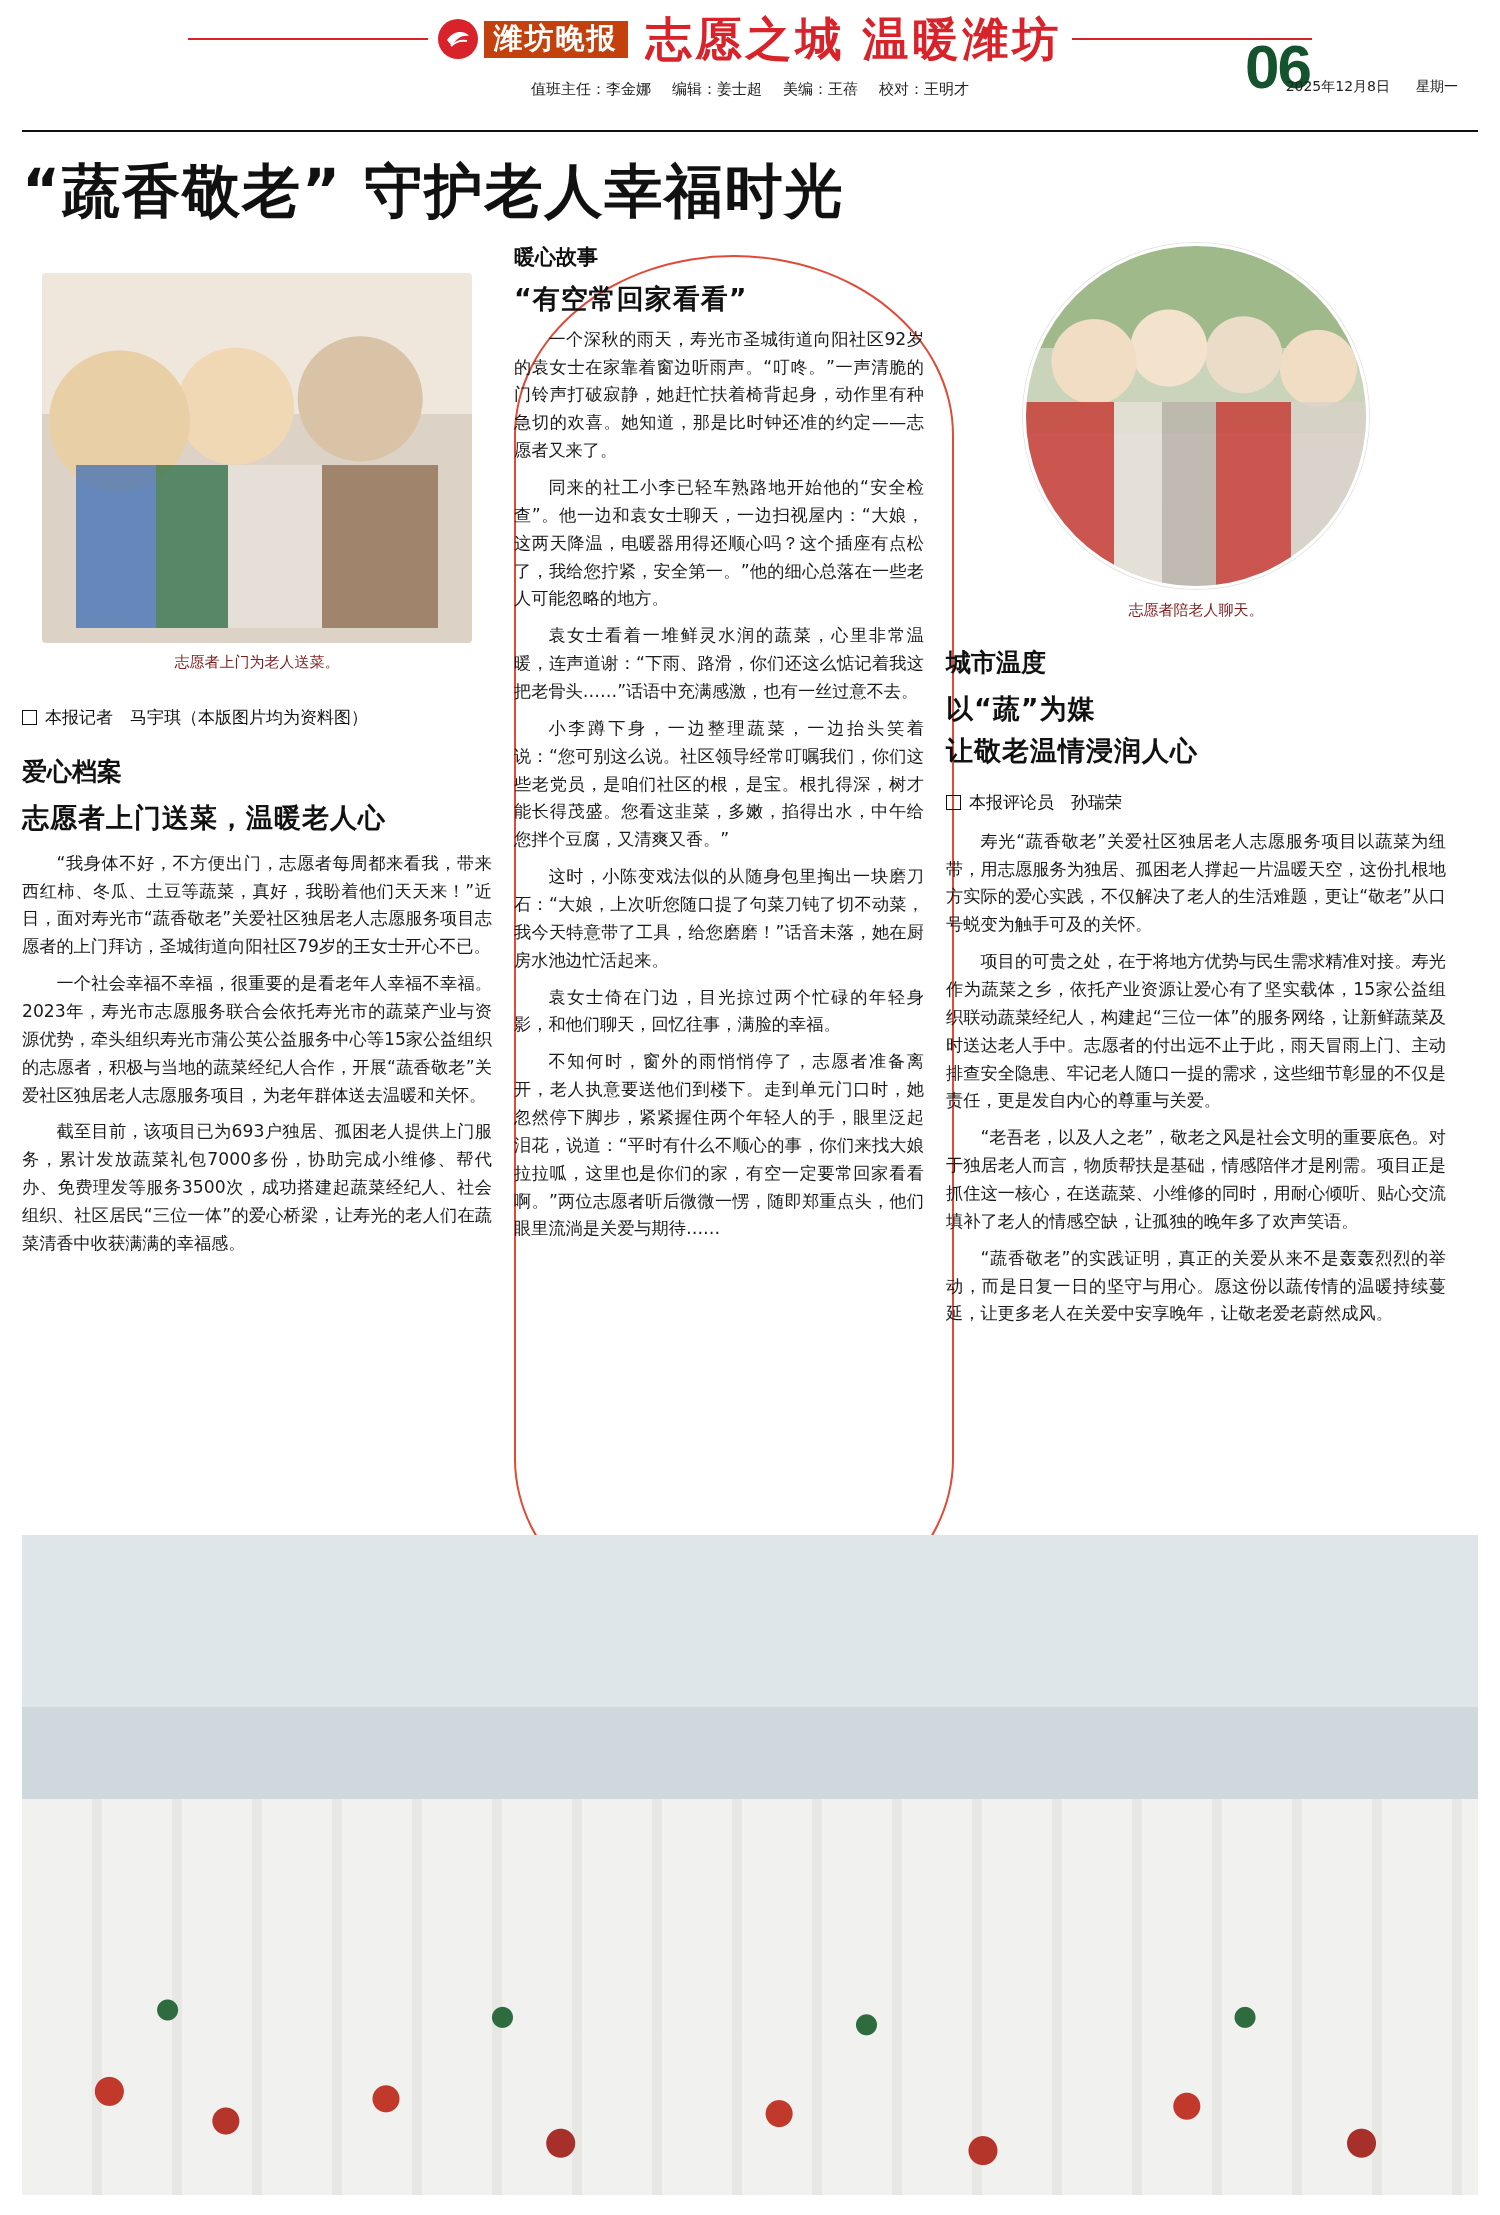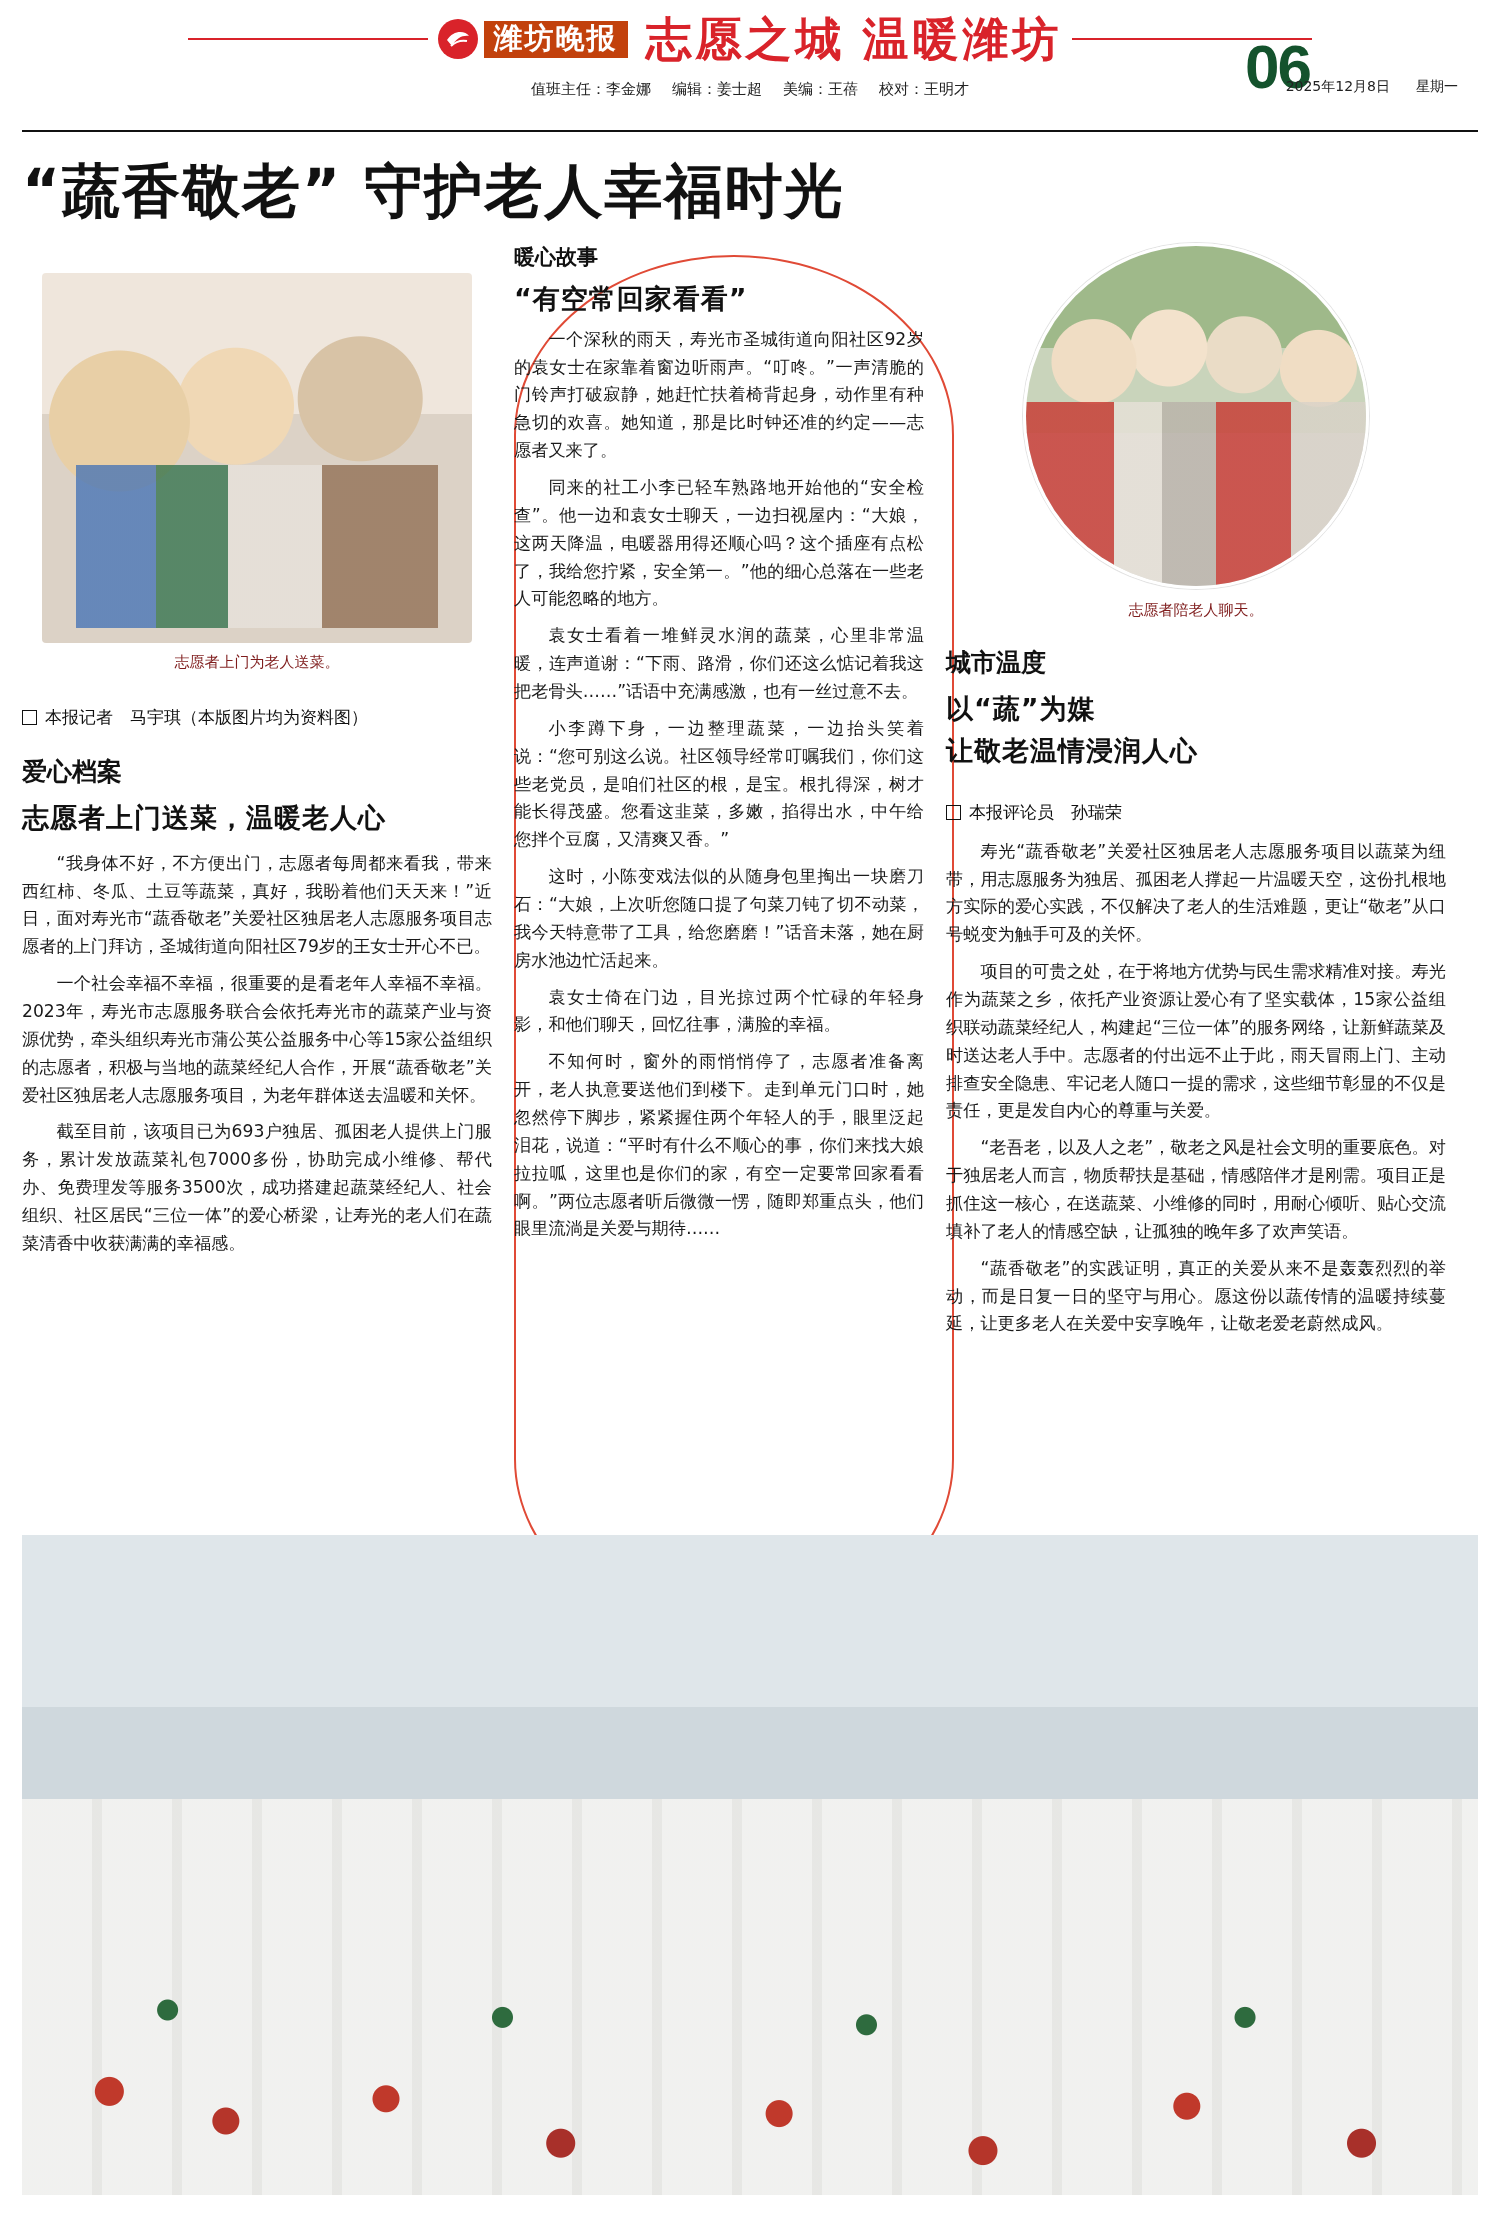--- a/index.html
+++ b/index.html
@@ -306,21 +306,21 @@
     bottom: 4px;
     width: 100%;
     text-align: center;
     font-size: 15px;
     font-family: "DejaVu Sans", sans-serif;
   }
 
   .right-caption-block { margin-top: 12px; }
 
   .commentator {
-    margin-top: 32px;
+    margin-top: 22px;
     font-size: 17px;
     font-family: Liberation Serif, serif;
     display: flex;
     align-items: center;
     gap: 8px;
   }
 
   
   .bottom-photo {
     position: absolute;

